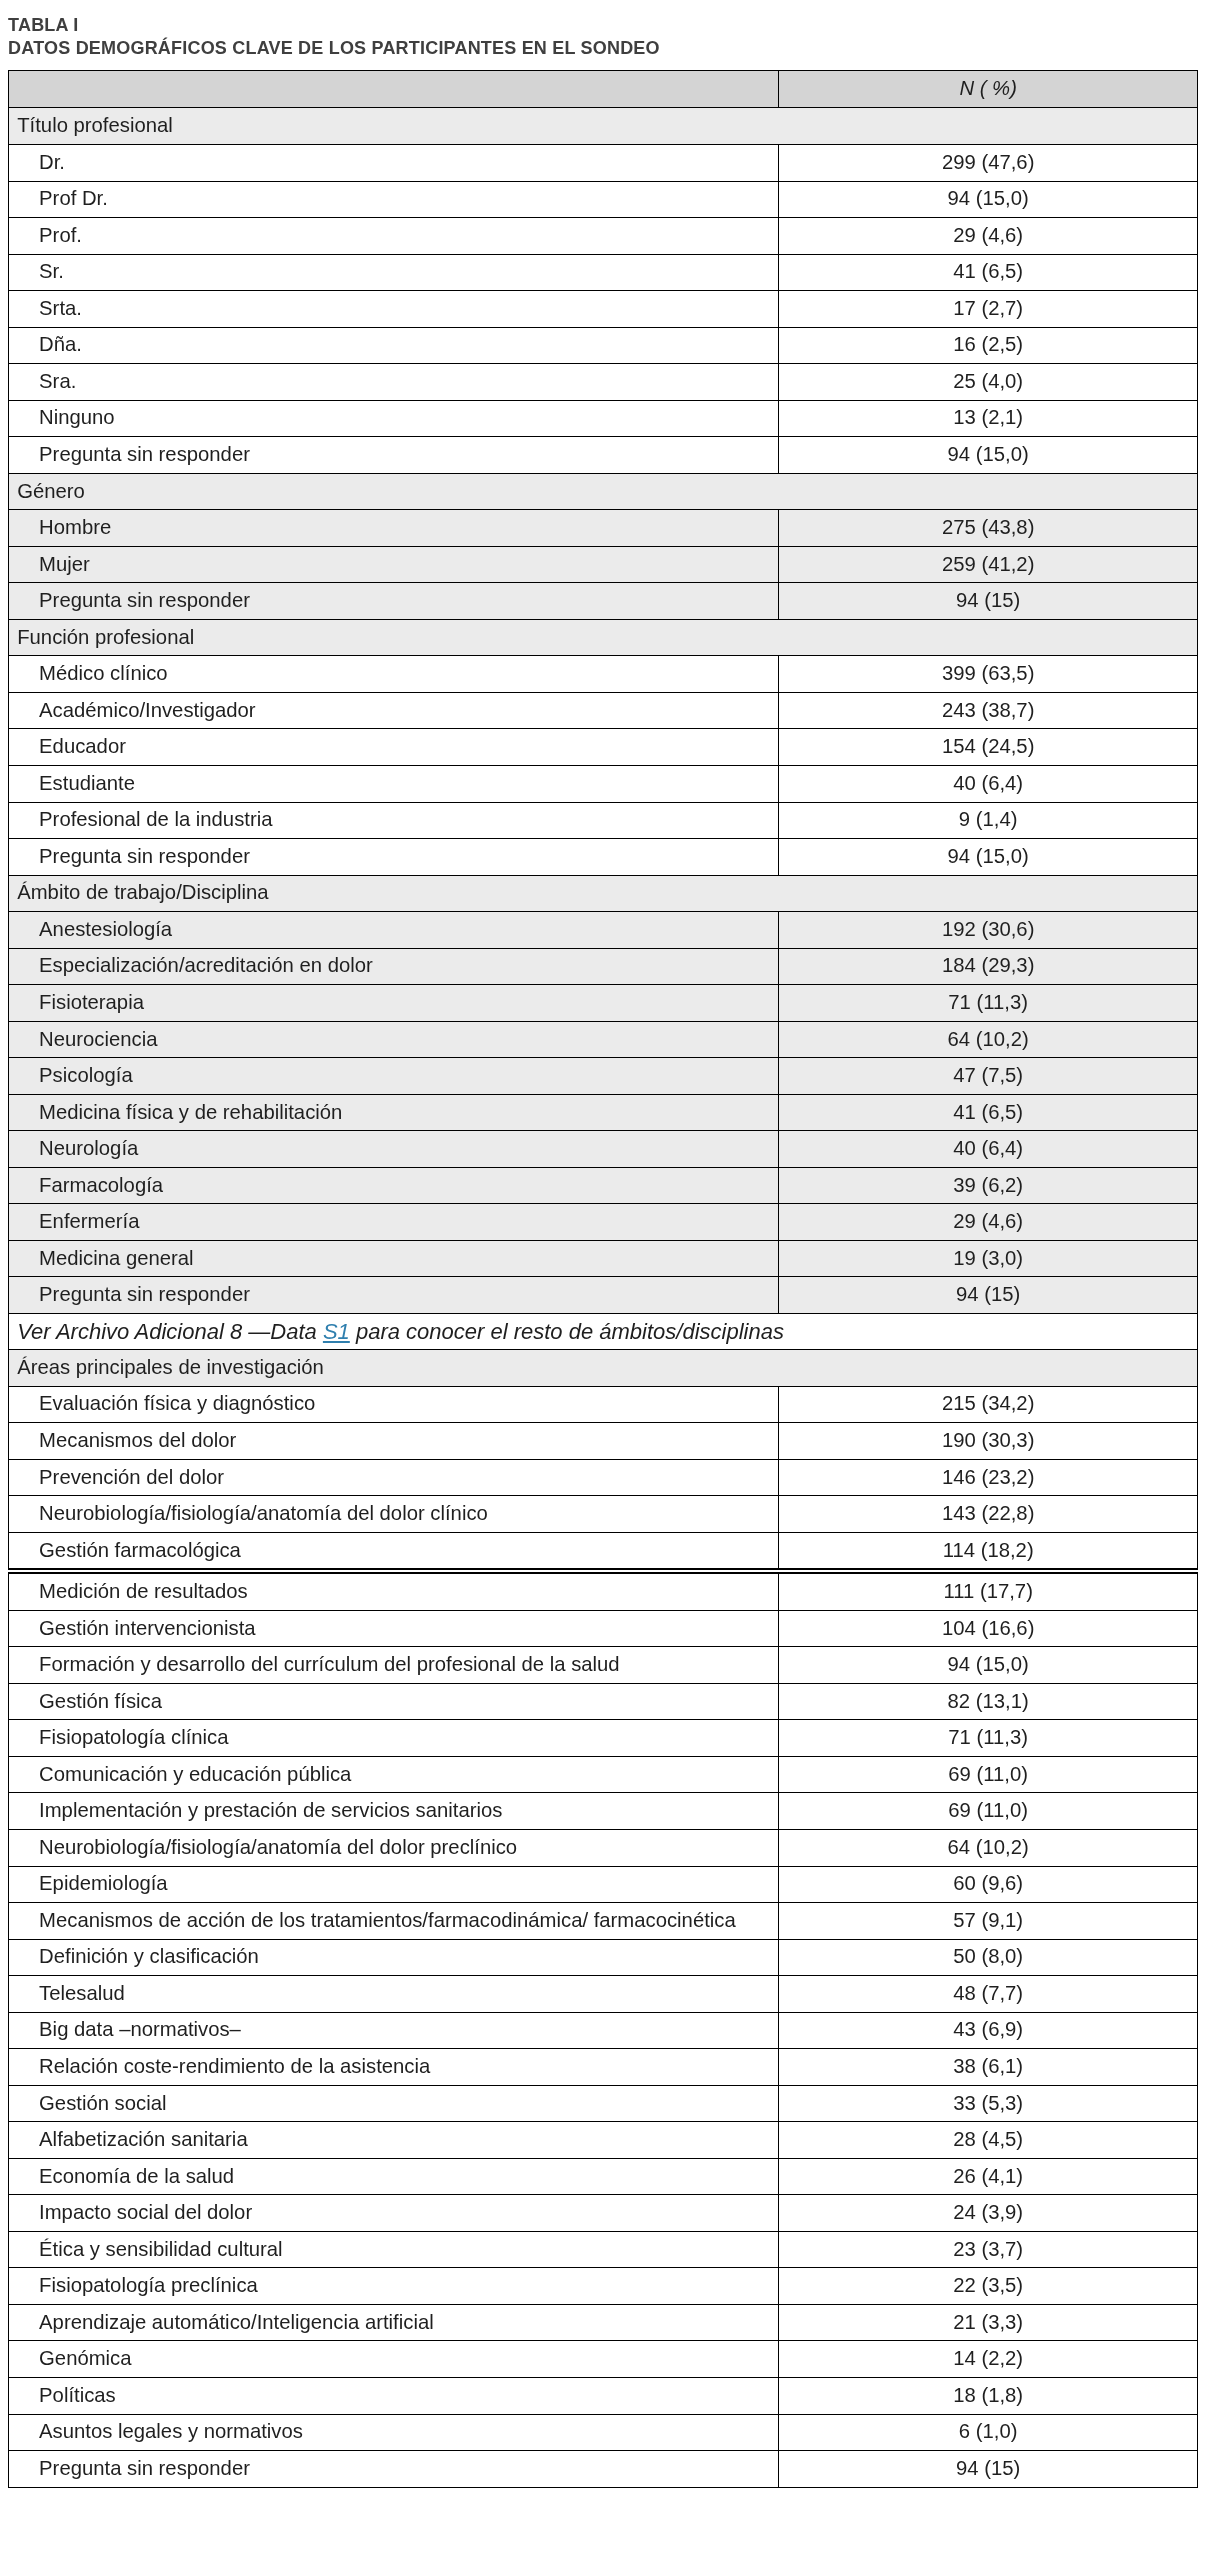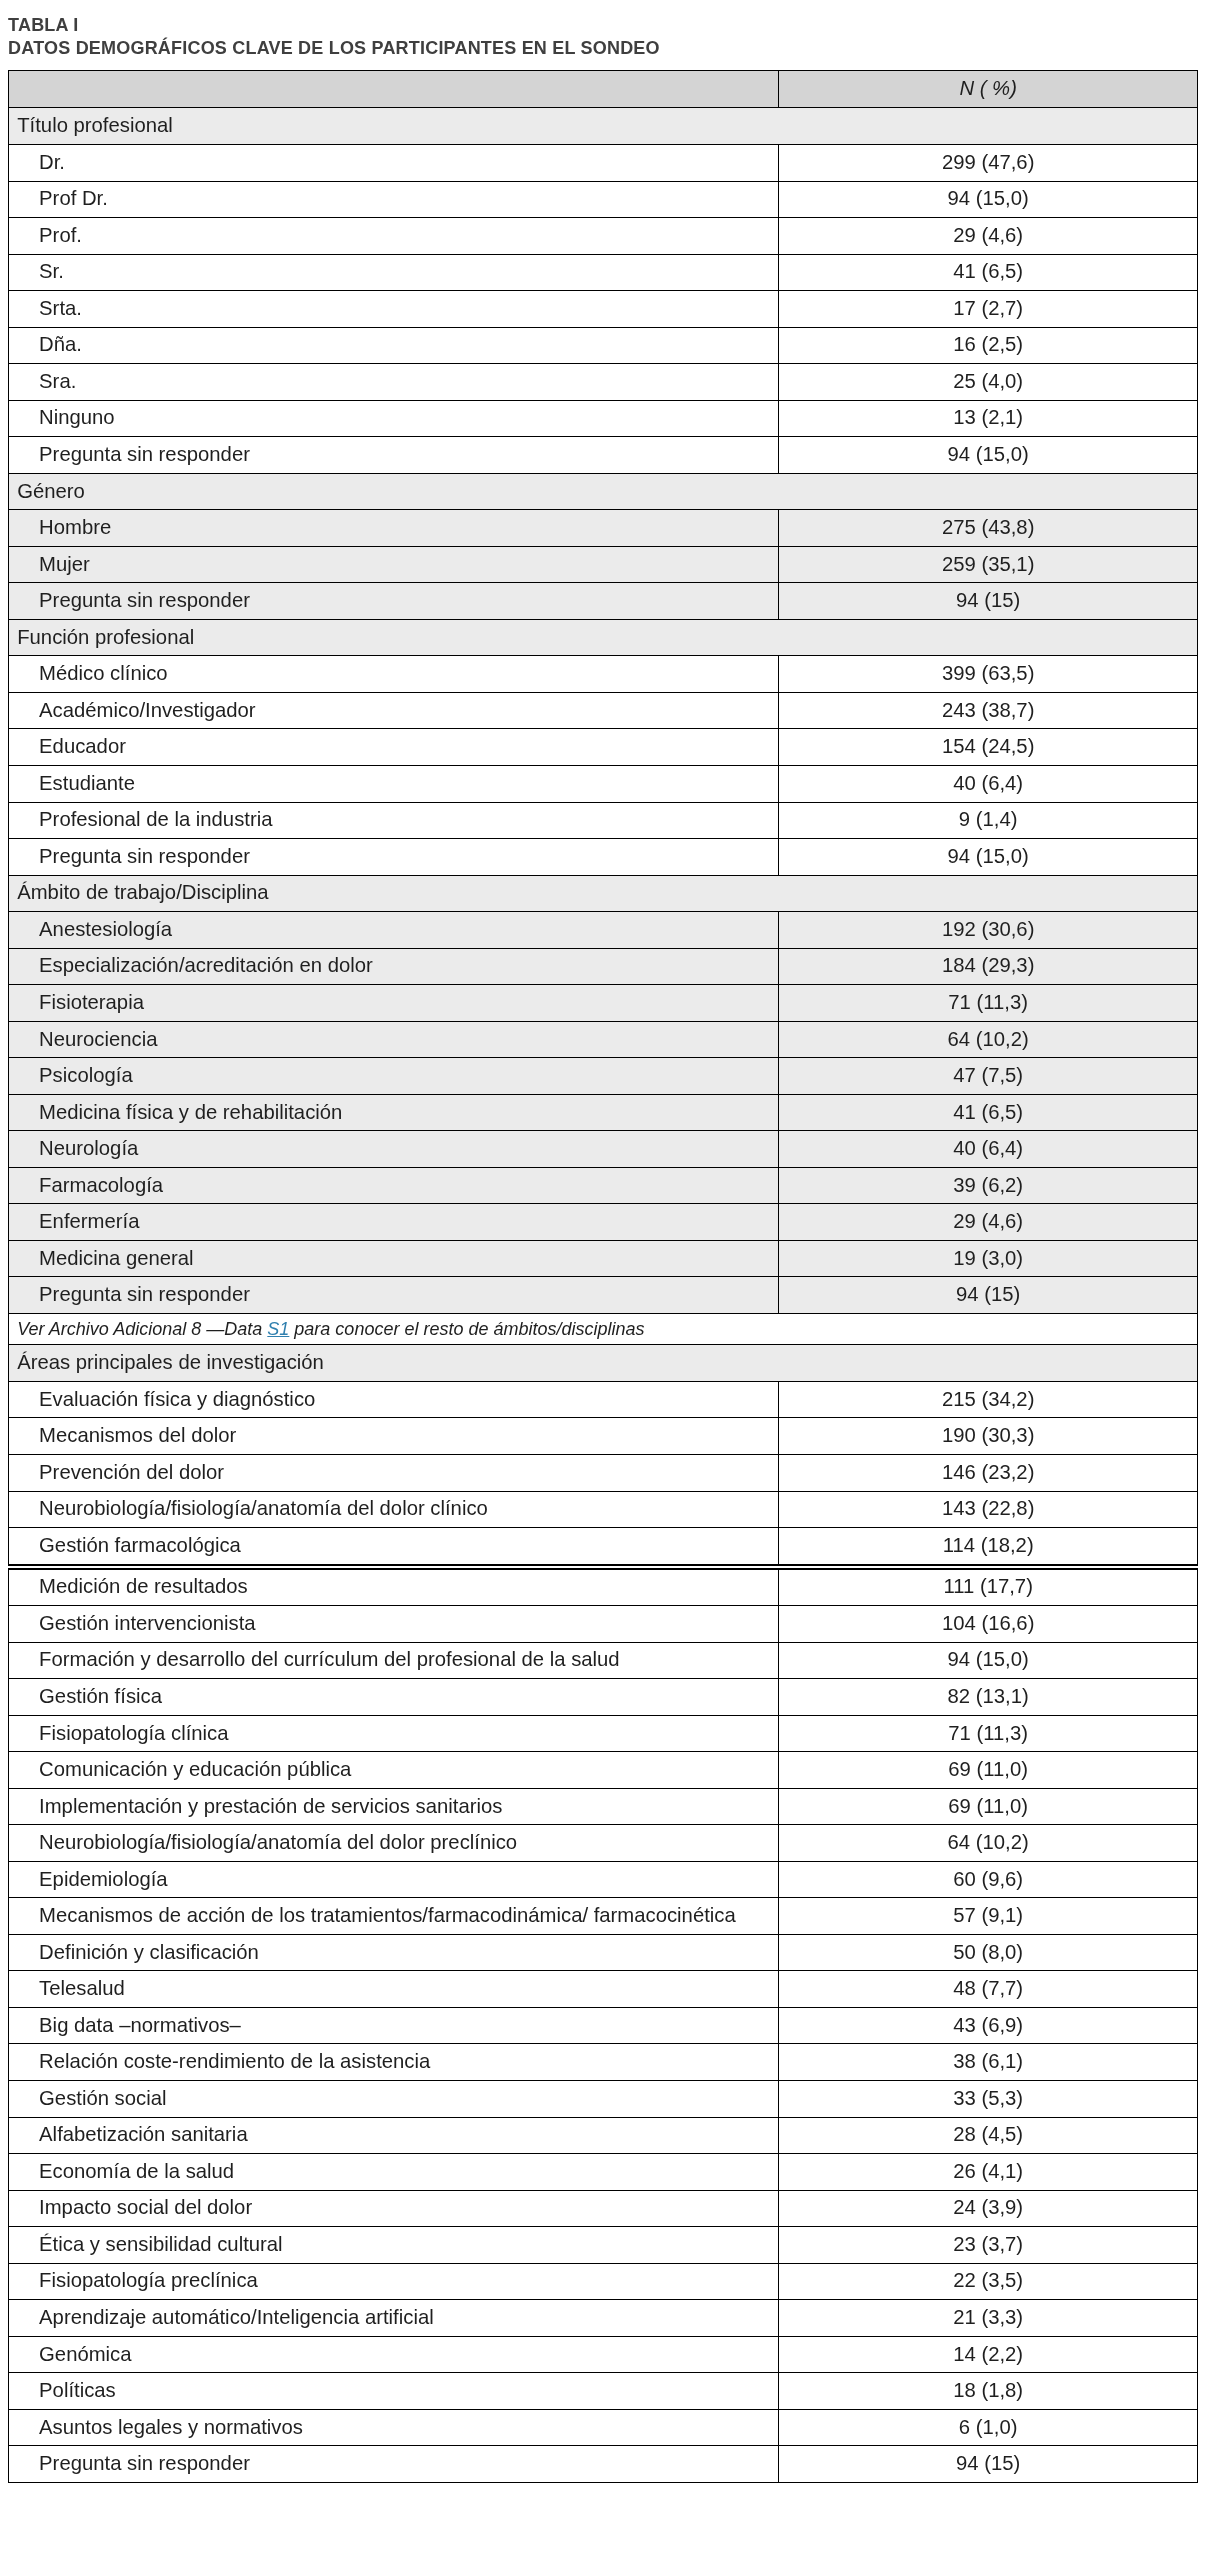--- a/index.html
+++ b/index.html
@@ -52,21 +52,21 @@
   tr.section > td {
     background: var(--section-bg, #ebebeb);
     padding-left: 8.1px;
   }
   td.label { padding-left: 30px; text-align: left; }
   td.value { text-align: center; }
   tr.shaded > td { background: var(--shaded-bg, #ebebeb); }
   tr.divider-after > td { border-bottom: 6.4px double var(--border, #000000); }
   tr.note-row > td {
     font-style: italic;
-    font-size: 18px;
+    font-size: 22px;
     padding-left: 8.1px;
     padding-top: 4.6px;
     padding-bottom: 4.6px;
   }
   a.s1-link {
     color: var(--link, #2f7fae);
     text-decoration: underline;
     cursor: pointer;
   }
 </style>
@@ -133,21 +133,21 @@
         </tr>
         <tr class="section">
           <td colspan="2">Género</td>
         </tr>
         <tr class="shaded">
           <td class="label">Hombre</td>
           <td class="value">275 (43,8)</td>
         </tr>
         <tr class="shaded">
           <td class="label">Mujer</td>
-          <td class="value">259 (35,1)</td>
+          <td class="value">259 (41,2)</td>
         </tr>
         <tr class="shaded">
           <td class="label">Pregunta sin responder</td>
           <td class="value">94 (15)</td>
         </tr>
         <tr class="section">
           <td colspan="2">Función profesional</td>
         </tr>
         <tr class="">
           <td class="label">Médico clínico</td>

